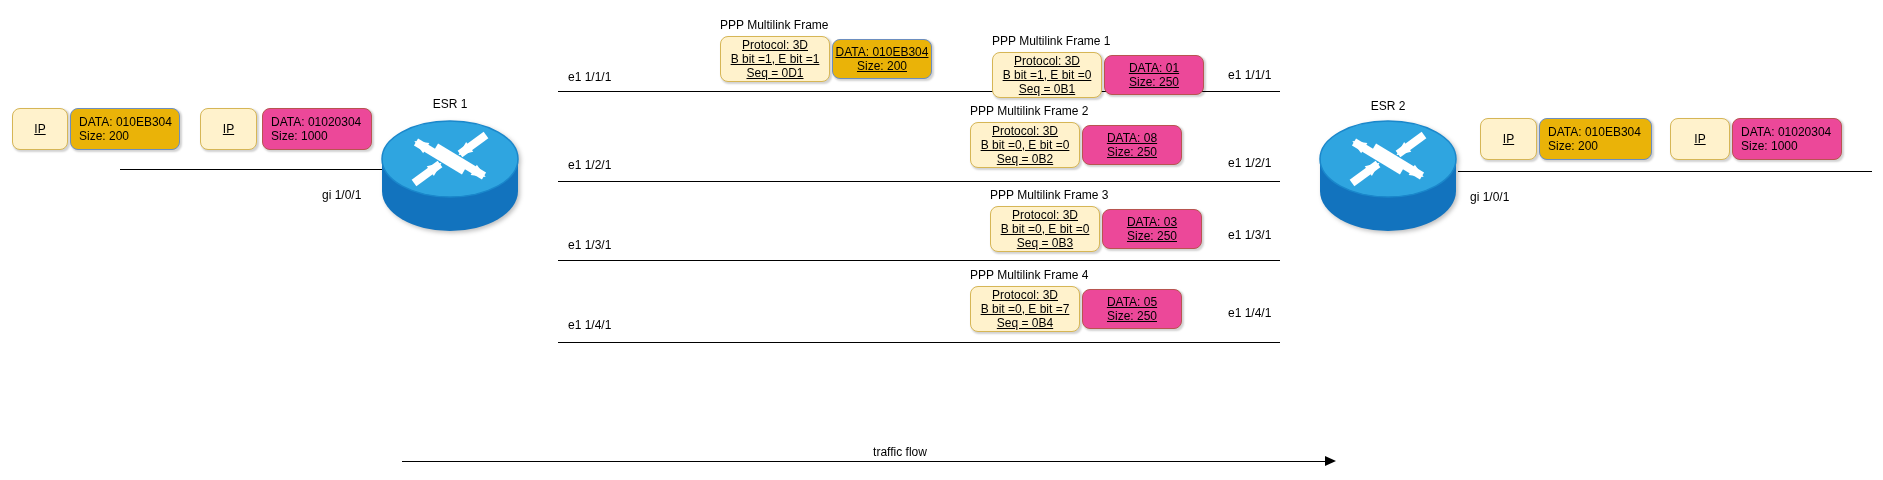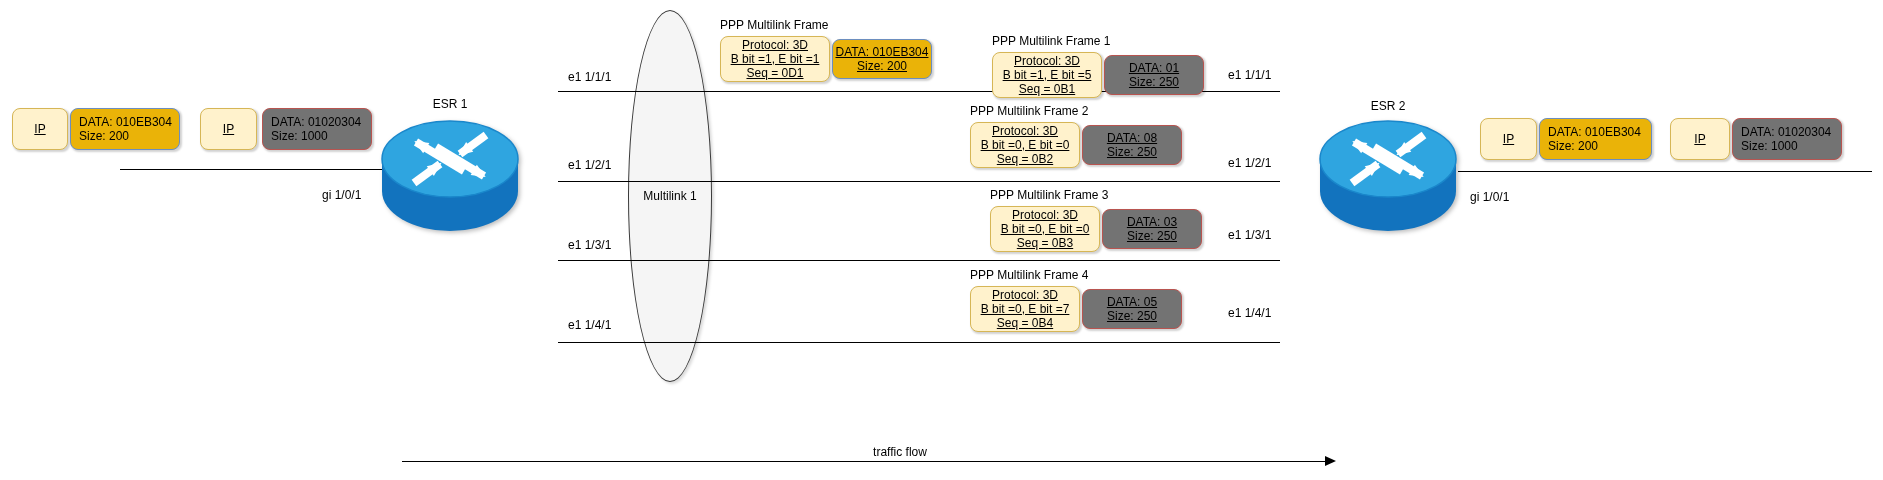--- a/index.html
+++ b/index.html
@@ -3,21 +3,21 @@
 <meta charset="utf-8">
 <style>
   html,body{margin:0;padding:0;background:#ffffff;}
   body{font-family:"Liberation Sans", sans-serif; color:#000;}
   .canvas{position:relative;width:1883px;height:480px;background:#ffffff;overflow:hidden;font-size:12px;}
 
   
   .box{position:absolute;border-radius:8px;border:1px solid #999;display:flex;flex-direction:column;justify-content:center;box-shadow:1.5px 1.5px 2px rgba(0,0,0,0.18);box-sizing:border-box;line-height:14px;}
   .box.yellow{background:#FFF2CC;border-color:#D6B656;}
   .box.blue{background:#eab308;border-color:#6C8EBF;}
-  .box.red{background:#737373;border-color:#B85450;}
+  .box.red{background:#ec4899;border-color:#B85450;}
   .box.center{text-align:left;align-items:center;text-decoration:underline;}
   .box.leftpad{padding-left:8px;text-align:left;}
 
   .lbl{position:absolute;white-space:nowrap;line-height:14px;}
   .lbl.c{transform:translateX(-50%);}
 
   
   .hline{position:absolute;height:0;border-top:1.4px solid #000;}
 
   
@@ -78,25 +78,20 @@
       <ellipse cx="70" cy="42" rx="68" ry="38" fill="#2FA5E0" stroke="#1A87CB" stroke-width="1.5"></ellipse>
       <g stroke="#ffffff" stroke-width="8">
         <line x1="84" y1="54" x2="36" y2="25" marker-end="url(#ah)"></line>
         <line x1="56" y1="30" x2="104" y2="59" marker-end="url(#ah)"></line>
         <line x1="106" y1="18" x2="80" y2="37" marker-end="url(#ah)"></line>
         <line x1="34" y1="66" x2="60" y2="47" marker-end="url(#ah)"></line>
       </g>
     </svg>
   </div>
 
-  <div class="mlellipse">
-    <div class="inner">
-        <span>Multilink 1</span>
-      </div>
-  </div>
 
   <div class="hline" style="left:558px;top:91px;width:722px;"></div>
   <div class="hline" style="left:558px;top:181px;width:722px;"></div>
   <div class="hline" style="left:558px;top:260px;width:722px;"></div>
   <div class="hline" style="left:558px;top:342px;width:722px;"></div>
 
   <div class="lbl" style="left:568px;top:70px;">e1 1/1/1</div>
   <div class="lbl" style="left:568px;top:158px;">e1 1/2/1</div>
   <div class="lbl" style="left:568px;top:238px;">e1 1/3/1</div>
   <div class="lbl" style="left:568px;top:318px;">e1 1/4/1</div>
@@ -119,21 +114,21 @@
         <div>Size: 200</div>
       </div>
     </div>
   </div>
 
   <div class="frame f1">
     <div class="ftitle">PPP Multilink Frame 1</div>
     <div class="fboxes">
       <div class="box yellow center proto">
         <div>Protocol: 3D</div>
-        <div>B bit =1, E bit =5</div>
+        <div>B bit =1, E bit =0</div>
         <div>Seq = 0B1</div>
       </div>
       <div class="box red center fdata">
         <div>DATA: 01</div>
         <div>Size: 250</div>
       </div>
     </div>
   </div>
 
   <div class="frame f2">

